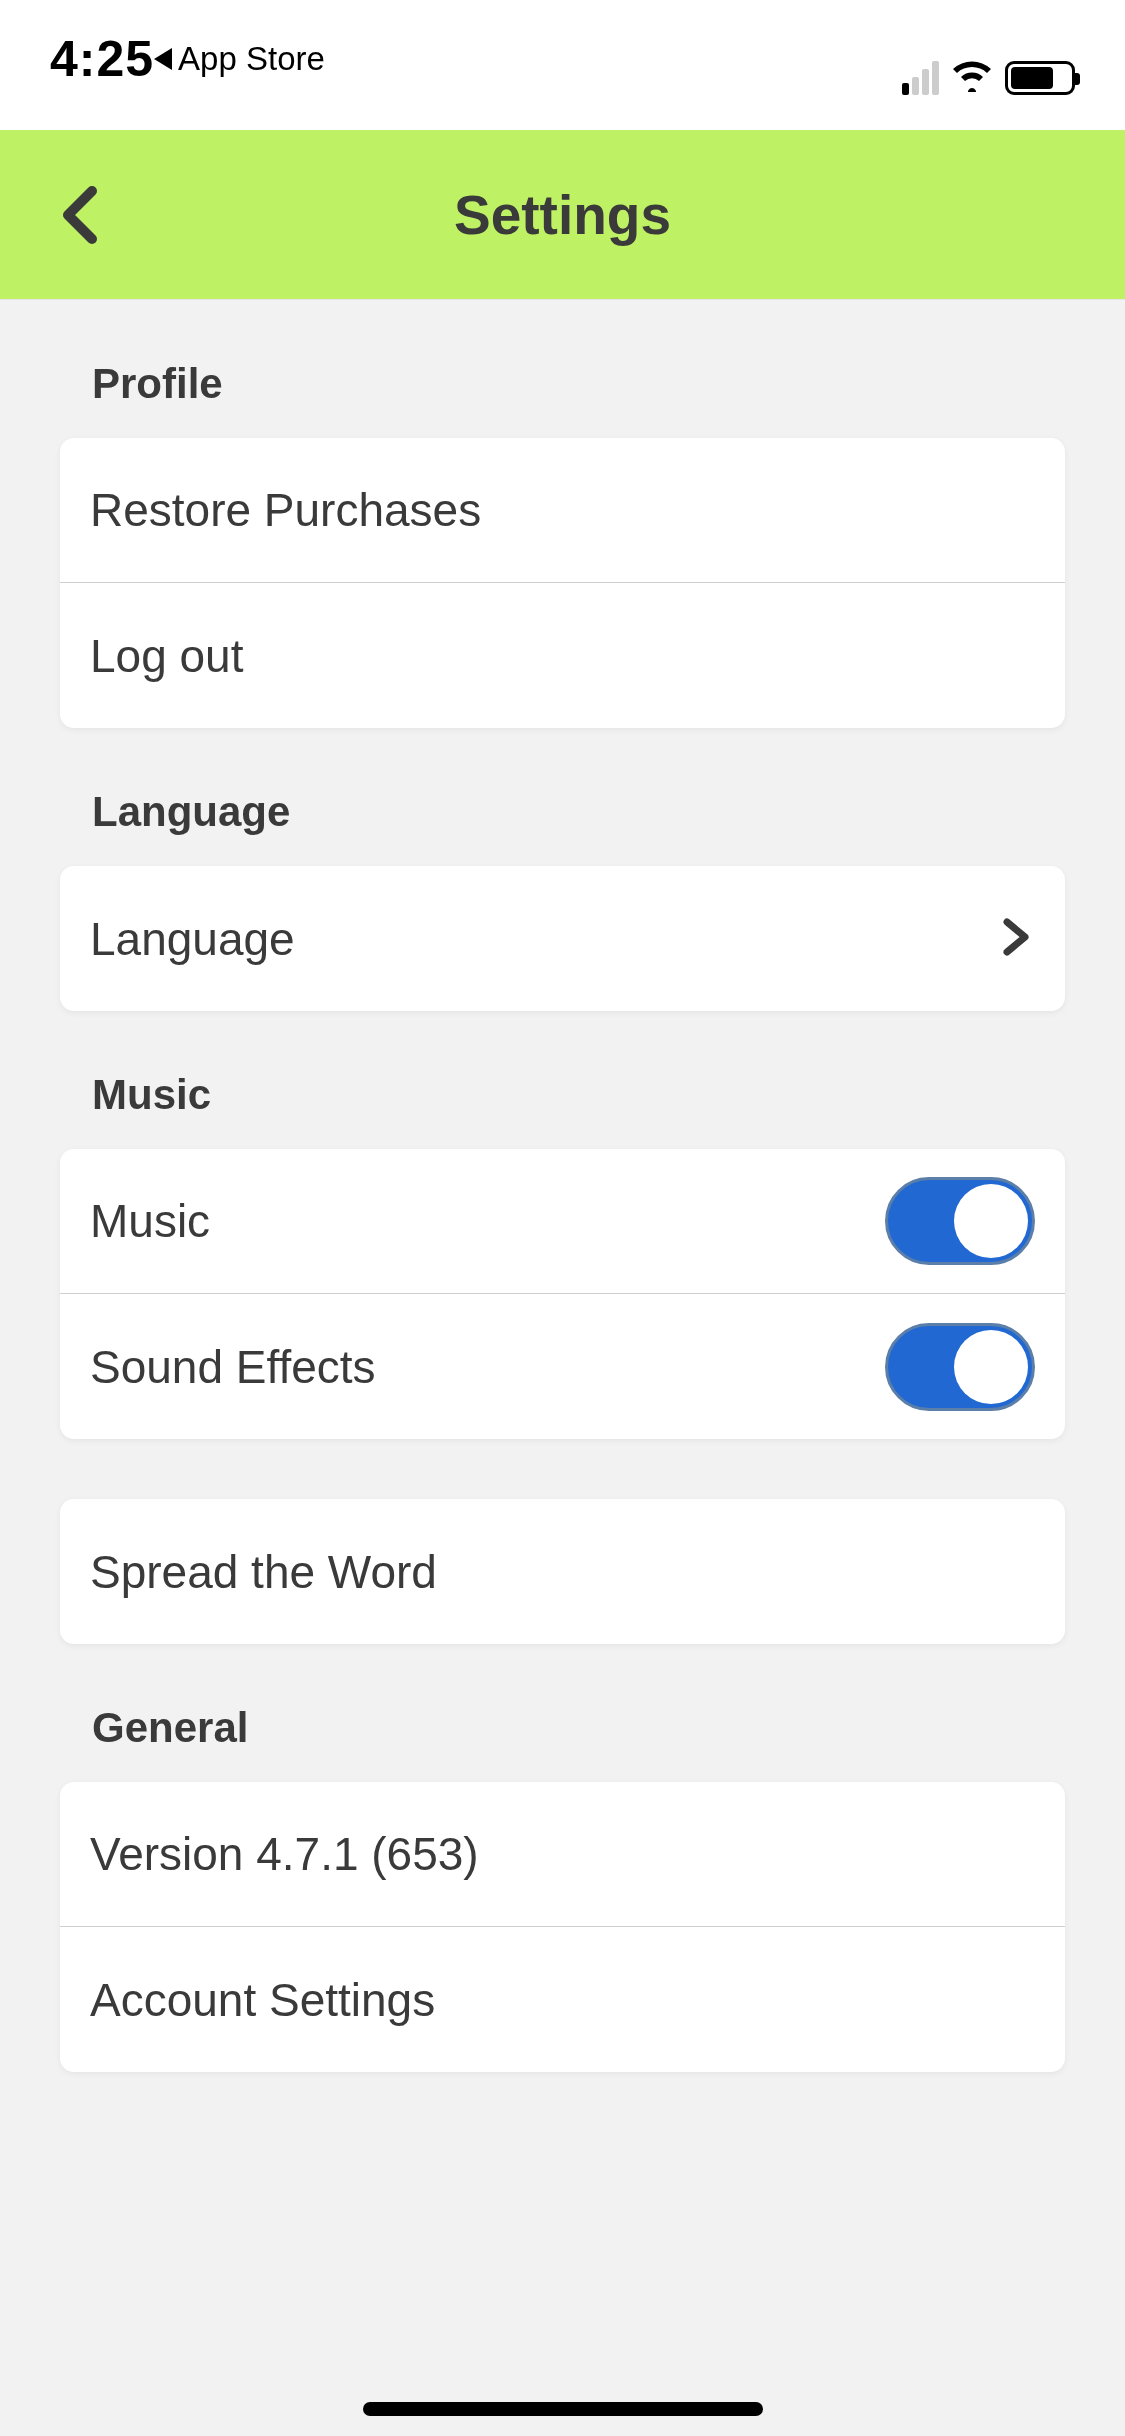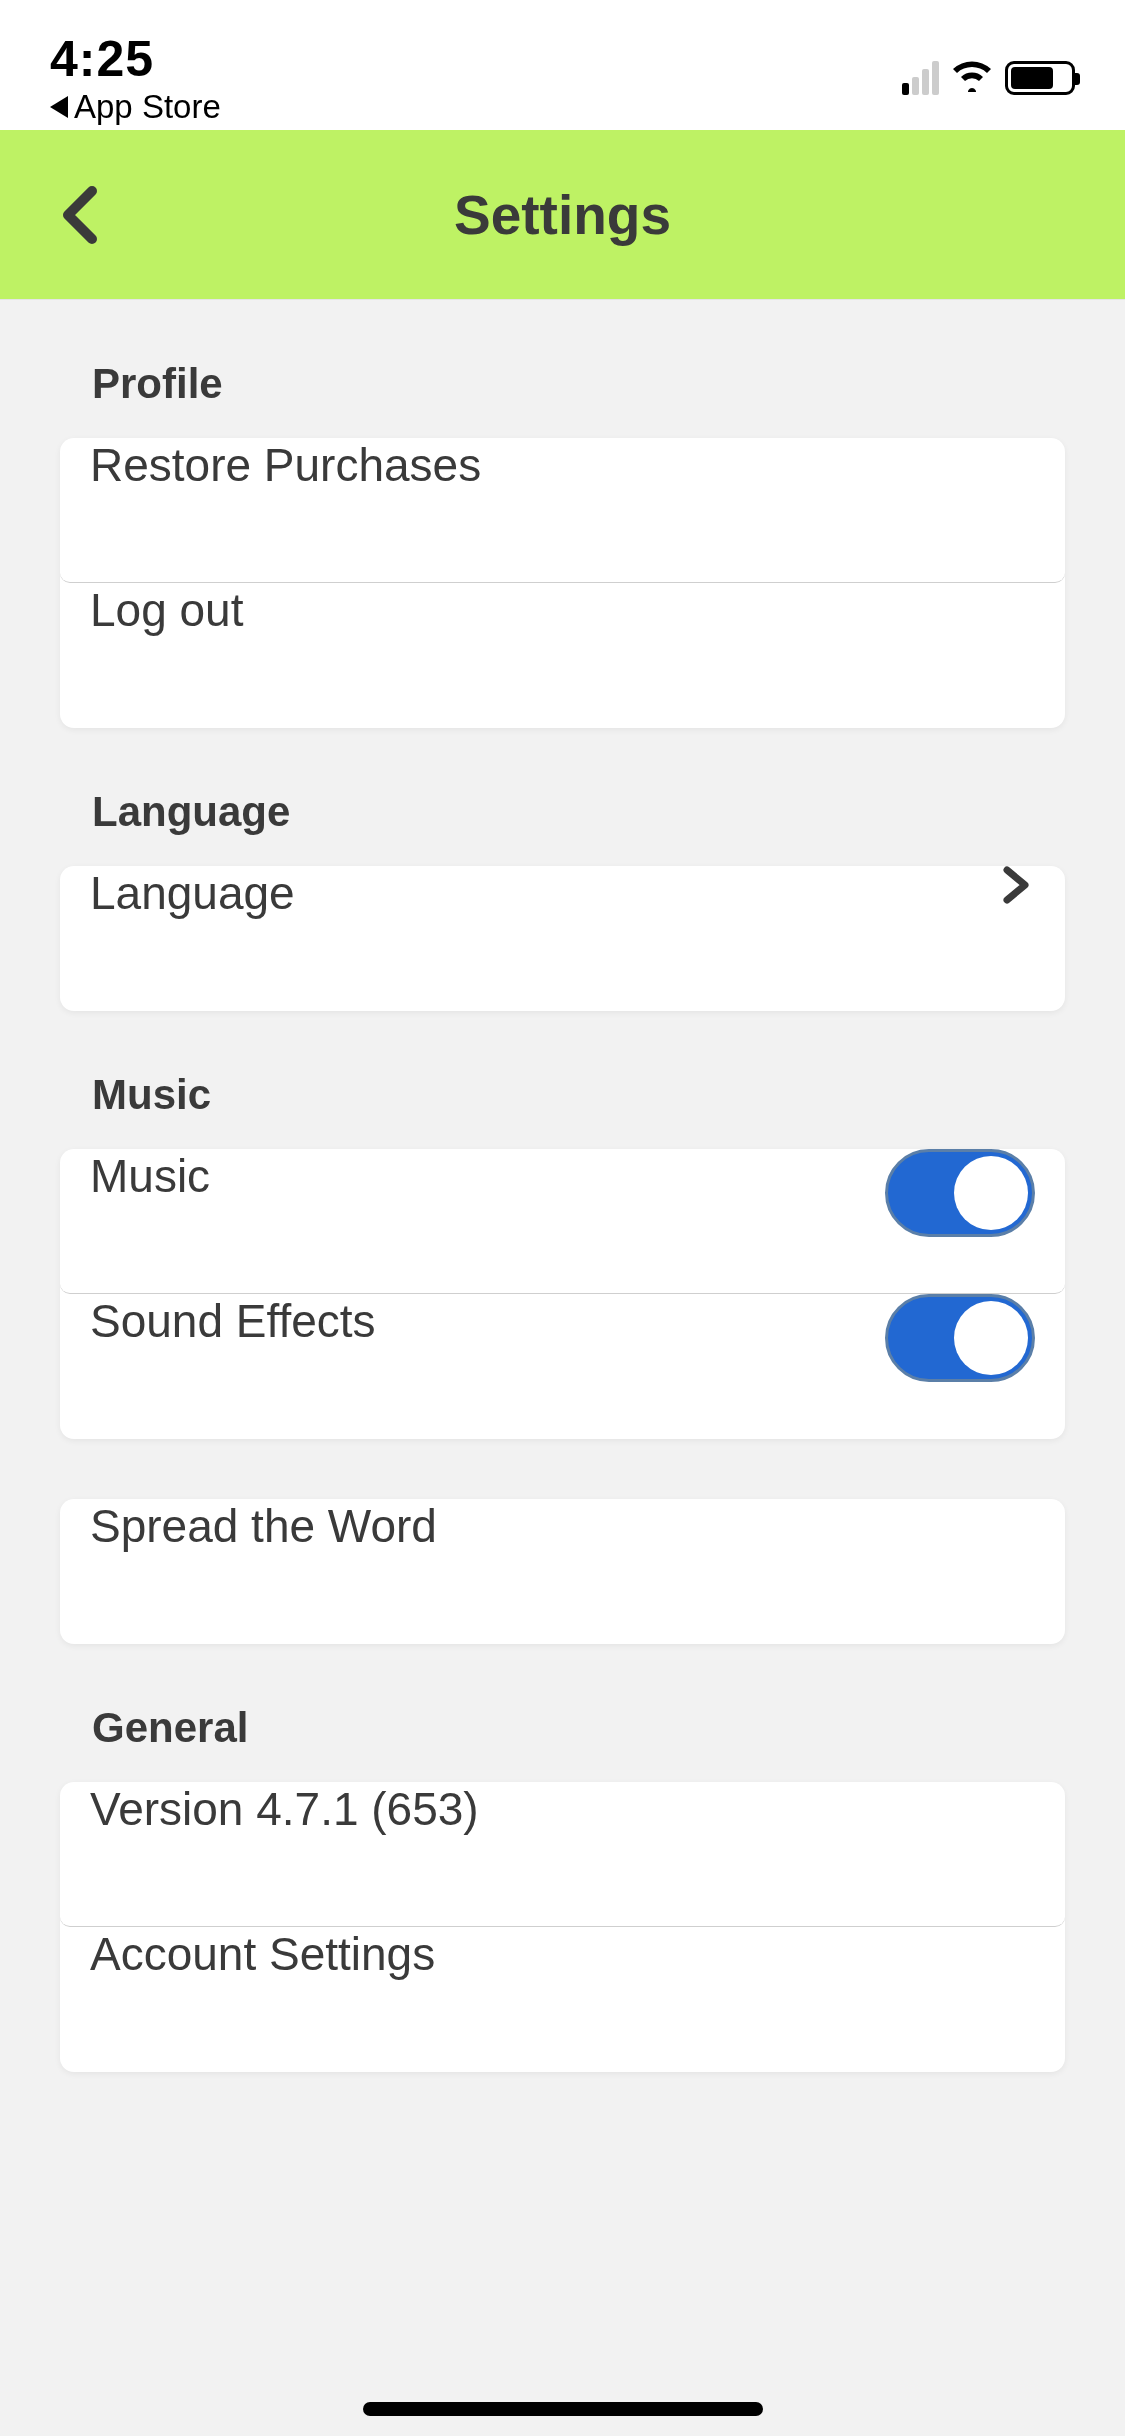--- a/index.html
+++ b/index.html
@@ -14,21 +14,21 @@
     .status-bar {
       height: 130px;
       background: #fff;
       display: flex;
       justify-content: space-between;
       align-items: flex-start;
       padding: 30px 50px 0 50px;
     }
     .status-left {
       display: flex;
-      flex-direction: column;
+      flex-direction: row;
     }
     .status-time {
       font-size: 50px;
       font-weight: 700;
       color: #000;
       letter-spacing: 1px;
     }
     .status-breadcrumb {
       display: flex;
       align-items: center;
@@ -109,26 +109,25 @@
     }
     .card {
       background: #fff;
       margin: 0 60px;
       border-radius: 14px;
       box-shadow: 0 2px 6px rgba(0,0,0,0.06);
       overflow: hidden;
     }
     .row {
       display: flex;
-      align-items: flex-start;
+      align-items: center;
       justify-content: space-between;
       padding: 0 30px;
       height: 145px;
       border-bottom: 1px solid #cfcfcf;
-      border-radius: 10px;
     }
     .row:last-child { border-bottom: none; }
     .row-label {
       font-size: 46px;
       color: #3a3a3a;
       font-weight: 500;
     }
     .chevron-right svg { width: 38px; height: 38px; }
     .toggle {
       width: 150px;

